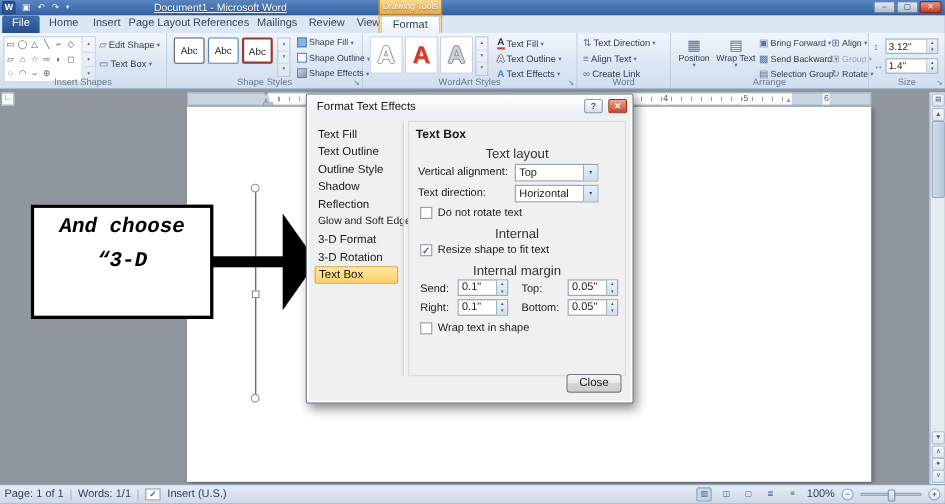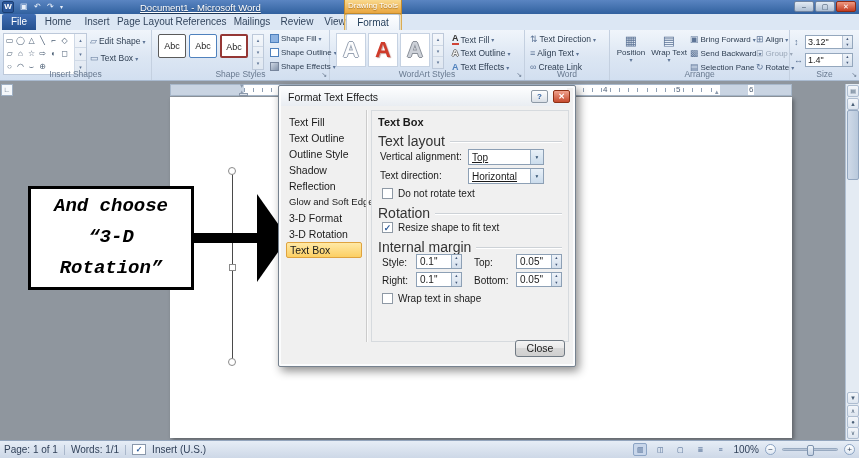--- a/index.html
+++ b/index.html
@@ -137,26 +137,26 @@
   .dlg-btn.x { background:linear-gradient(#f0a18c,#c64a2e); border-color:#8e3014; color:#fff; }
   .nav-item { position:absolute; left:7px; width:76px; height:16px; line-height:16px; padding-left:3px;
               font-size:10.5px; white-space:nowrap; }
   .nav-item.sel { background:linear-gradient(#ffe9a6,#fccf63); border:1px solid #dfa33e; border-radius:2px;
                   line-height:14px; }
   .dlg-sep-v { position:absolute; left:87px; top:24px; height:232px; width:1px; background:#cbcbcb;
                box-shadow:1px 0 0 #fafafa; }
   .panel { position:absolute; left:92px; top:24px; width:198px; height:232px; border:1px solid #d6dade;
            background:#f0f0f0; }
   .panel-title { position:absolute; left:6px; top:5px; font-weight:bold; font-size:11px; }
-  .sec { position:absolute; left:6px; right:6px; display:flex; align-items:center; gap:5px; font-size:14px;
-         color:#333; }
+  .sec { position:absolute; left:6px; right:6px; display:flex; align-items:center; gap:5px; font-size:12px;
+         color:#333;flex-direction:column; }
   .sec .ln { flex:1; border-top:1px solid #cdd2d7; box-shadow:0 1px 0 #fff; }
   .lbl { position:absolute; font-size:10px; color:#1a1a1a; white-space:nowrap; }
   .combo { position:absolute; width:76px; height:16px; background:#fff; border:1px solid #8da0b5; }
-  .combo .cval { position:absolute; left:3px; top:2px; font-size:10px;text-decoration:underline; }
+  .combo .cval { position:absolute; left:3px; top:2px; font-size:10px; }
   .combo .cdd { position:absolute; right:0; top:0; bottom:0; width:13px;
                 background:linear-gradient(#e9f1f8,#cbdcec); border-left:1px solid #9ab0c6; text-align:center;
                 font-size:5.5px; line-height:14px; color:#31506f; }
   .chk { position:absolute; width:11px; height:11px; background:#fff; border:1px solid #8e99a5; font-size:9px;
          line-height:10px; text-align:center; color:#2d5b9a; font-weight:bold; }
   .dspin { position:absolute; width:46px; height:15px; background:#fff; border:1px solid #8da0b5; font-size:10px; }
   .dspin .val { position:absolute; left:3px; top:1px; }
   .dspin .arrows { position:absolute; right:0; top:0; bottom:0; width:10px; border-left:1px solid #9ab0c6;
                    background:linear-gradient(#eef3f9,#d4dfec); font-size:4.5px; color:#44597a; text-align:center; }
   .dspin .arrows div { height:6.5px; line-height:6.5px; }
@@ -352,21 +352,21 @@
         <span>Bring Forward</span>
         <span class="dd">▾</span>
       </div>
       <div class="rbtn" style="left:80px;top:18px;font-size:8px">
         <span class="ic">▩</span>
         <span>Send Backward</span>
         <span class="dd">▾</span>
       </div>
       <div class="rbtn" style="left:80px;top:32px;font-size:8px">
         <span class="ic">▤</span>
-        <span>Selection Pane</span>
+        <span>Selection Group</span>
       </div>
       <div class="rbtn" style="left:146px;top:4px;font-size:8px">
         <span class="ic">⊞</span>
         <span>Align</span>
         <span class="dd">▾</span>
       </div>
       <div class="rbtn disabled" style="left:146px;top:18px;font-size:8px">
         <span class="ic">⊡</span>
         <span>Group</span>
         <span class="dd">▾</span>
@@ -424,21 +424,20 @@
 
   <div class="page"></div>
   <div class="shape-line"></div>
   <div class="handle circ" style="left:228px;top:167px"></div>
   <div class="handle sq" style="left:229px;top:264px"></div>
   <div class="handle circ" style="left:228px;top:358px"></div>
 
   <div class="callout">
     <div>And choose</div>
     <div>“3-D</div>
-    <div>Rotation”</div>
   </div>
   <div class="arrow-bar"></div>
   <div class="arrow-head"></div>
 
   <div class="dialog">
     <div class="dlg-title">Format Text Effects</div>
     <div class="dlg-btn" style="right:27px">?</div>
     <div class="dlg-btn x" style="right:5px">✕</div>
 
     <div class="nav-item" style="top:28px">Text Fill</div>
@@ -467,31 +466,31 @@
       </div>
       <span class="lbl" style="left:8px;top:59px">Text direction:</span>
       <div class="combo" style="left:96px;top:57px">
         <span class="cval">Horizontal</span>
         <span class="cdd">▾</span>
       </div>
       <div class="chk" style="left:10px;top:77px"></div>
       <span class="lbl" style="left:26px;top:77px">Do not rotate text</span>
 
       <div class="sec" style="top:94px">
-        <span>Rotation</span>
+        <span>Internal</span>
         <span class="ln"></span>
       </div>
       <div class="chk" style="left:10px;top:111px">✓</div>
       <span class="lbl" style="left:26px;top:111px">Resize shape to fit text</span>
 
       <div class="sec" style="top:128px">
         <span>Internal margin</span>
         <span class="ln"></span>
       </div>
-      <span class="lbl" style="left:10px;top:146px">Style:</span>
+      <span class="lbl" style="left:10px;top:146px">Send:</span>
       <div class="dspin" style="left:44px;top:143px">
         <span class="val">0.1"</span>
         <div class="arrows">
           <div>▴</div>
           <div>▾</div>
         </div>
       </div>
       <span class="lbl" style="left:102px;top:146px">Top:</span>
       <div class="dspin" style="left:144px;top:143px">
         <span class="val">0.05"</span>

